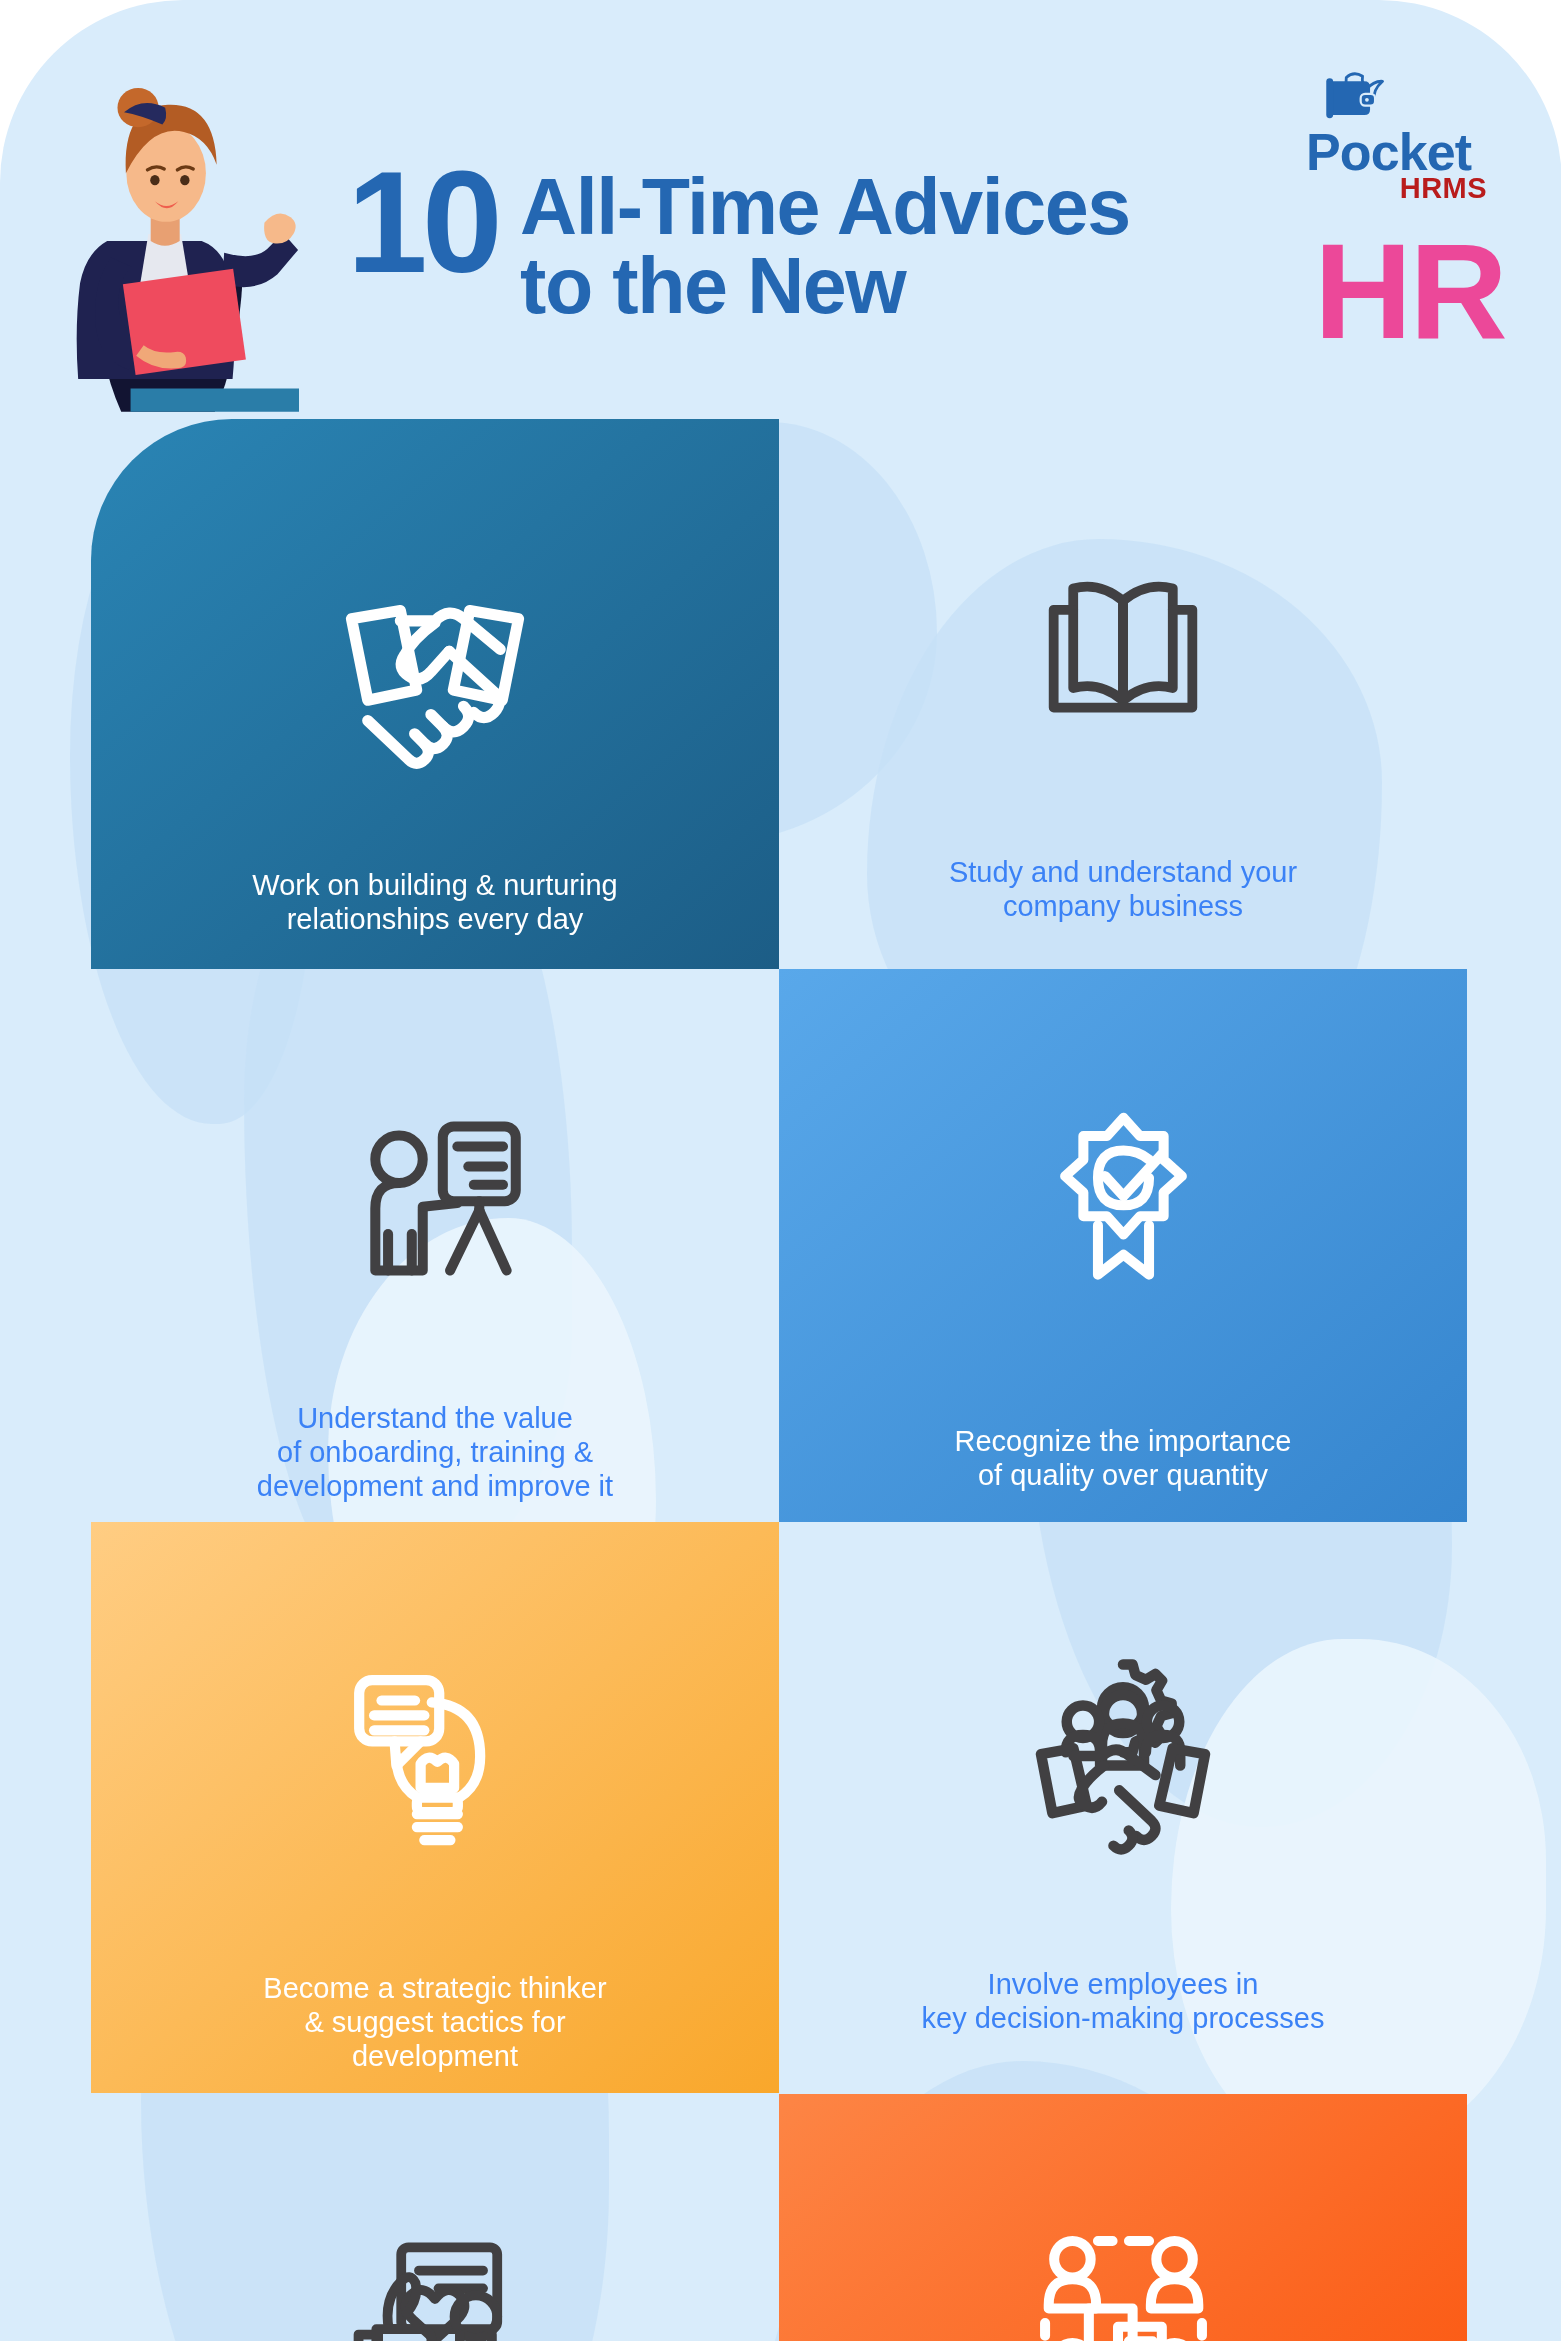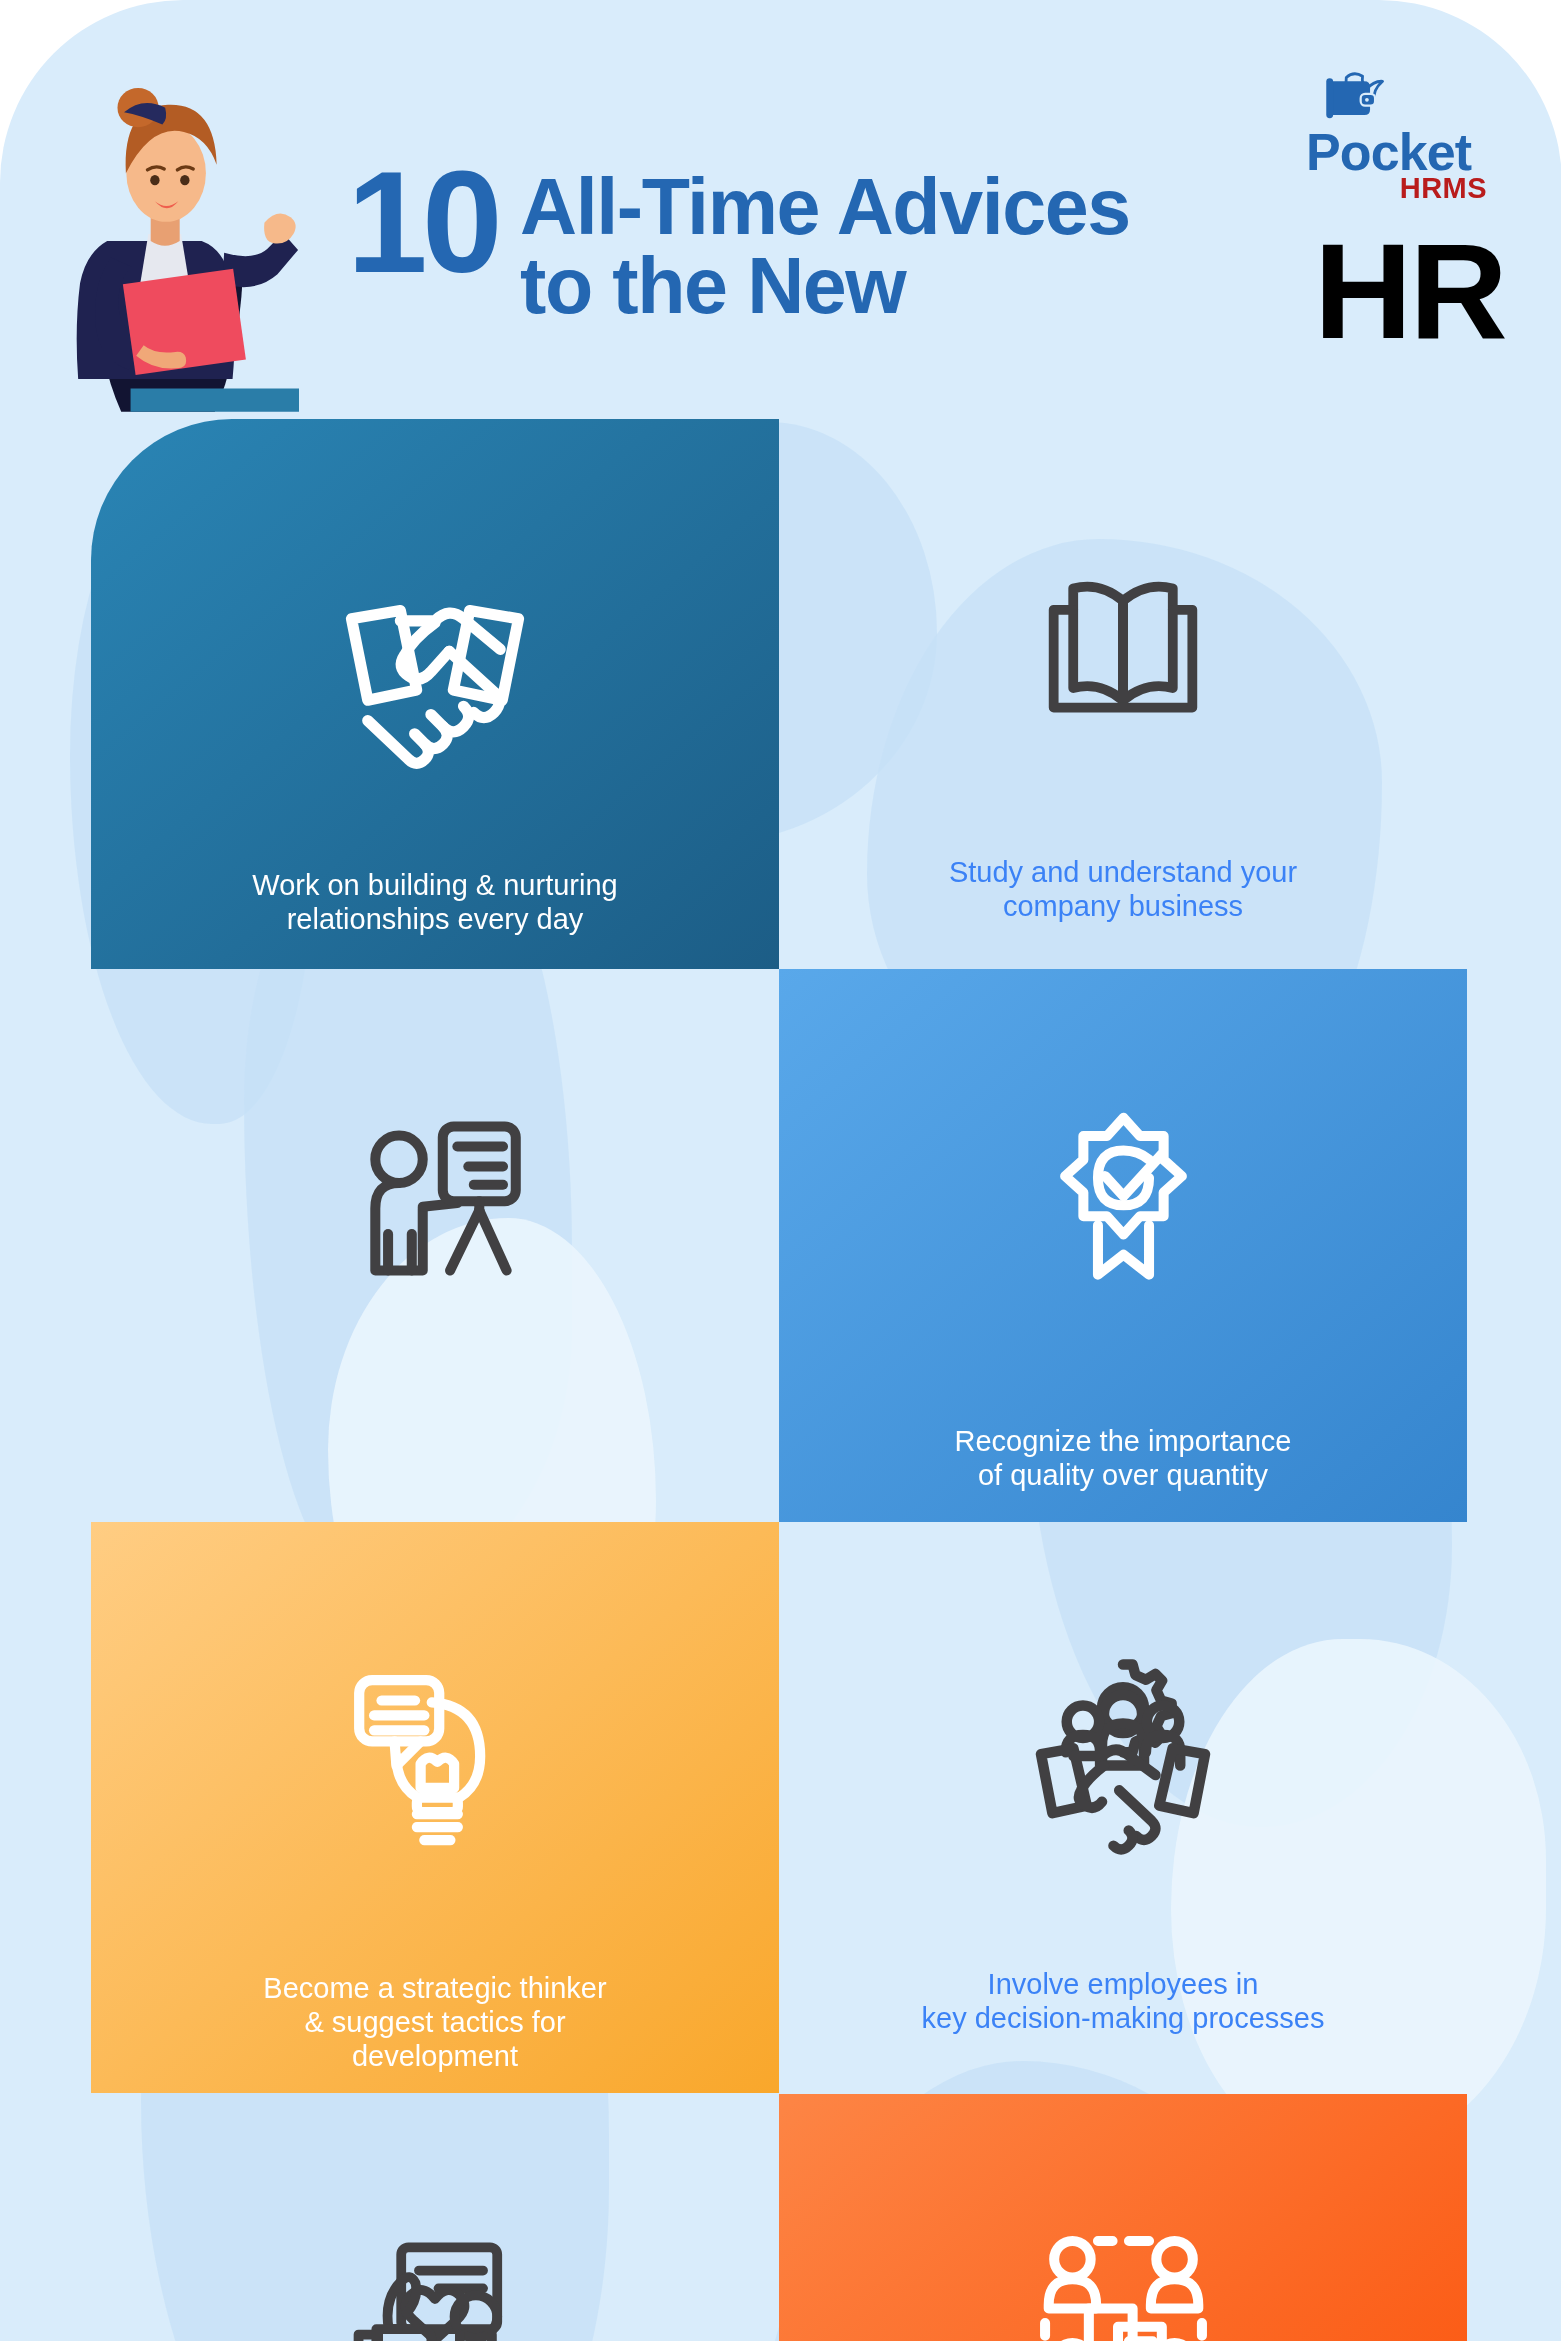--- a/index.html
+++ b/index.html
@@ -62,21 +62,21 @@
     font-size:79px; font-weight:700; color:#2467b2;
     line-height:1; letter-spacing:-1.4px;
   }
   .t-l2 {
     position:absolute; left:173px; top:91px;
     font-size:79px; font-weight:700; color:#2467b2;
     line-height:1; letter-spacing:-1.4px;
   }
   .t-hr {
     position:absolute; left:967px; top:68px;
-    font-size:136px; font-weight:700; color:#000000;
+    font-size:136px; font-weight:700; color:#ec4899;
     line-height:1; letter-spacing:-2.8px;
   }
 
   
   #grid {
     position:absolute;
     left:91px; top:419px;
     width:1375px; height:2759px;
     z-index:4;
   }
@@ -216,20 +216,23 @@
     <path d="M86 106 l38 -4" fill="none" stroke="#414042" stroke-width="11" stroke-linecap="round" stroke-linejoin="round"></path>
     <rect x="108" y="18" width="80" height="82" rx="12" fill="none" stroke="#414042" stroke-width="11" stroke-linecap="round" stroke-linejoin="round"></rect>
     <path d="M124 40 h50" fill="none" stroke="#414042" stroke-width="11" stroke-linecap="round" stroke-linejoin="round"></path>
             <path d="M136 62 h38" fill="none" stroke="#414042" stroke-width="11" stroke-linecap="round" stroke-linejoin="round"></path>
             <path d="M142 82 h32" fill="none" stroke="#414042" stroke-width="11" stroke-linecap="round" stroke-linejoin="round"></path>
     <path d="M148 100 v10" fill="none" stroke="#414042" stroke-width="11" stroke-linecap="round" stroke-linejoin="round"></path>
     <path d="M148 110 l-32 66" fill="none" stroke="#414042" stroke-width="11" stroke-linecap="round" stroke-linejoin="round"></path>
             <path d="M148 110 l30 66" fill="none" stroke="#414042" stroke-width="11" stroke-linecap="round" stroke-linejoin="round"></path>
           </svg>
         </div>
+        <div class="caption dark-text" style="margin-top: 94px;">Understand the value
+of onboarding, training &amp;
+development and improve it</div>
       </div>
       <div class="cell" style="left: 688px; top: 550px; height: 553px; background: linear-gradient(140deg, rgb(89, 168, 234), rgb(53, 133, 206));">
         <div class="icon-box" style="height: 197px; margin-top: 136px;">
           <svg viewBox="0 0 200 216" width="197" height="197">
     <path d="M100 14 l18 20 h26 v26 l20 18 l-20 18 v26 h-26 l-18 20 l-18 -20 h-26 v-26 l-20 -18 l20 -18 v-26 h26 z" fill="none" stroke="#ffffff" stroke-width="11" stroke-linecap="round" stroke-linejoin="round"></path>
     <path d="M128 60 q-12 -10 -28 -10 q-28 0 -28 30 q0 30 28 30 q28 0 28 -30" fill="none" stroke="#ffffff" stroke-width="11" stroke-linecap="round" stroke-linejoin="round"></path>
     <path d="M80 78 l20 22 l42 -46" fill="none" stroke="#ffffff" stroke-width="11" stroke-linecap="round" stroke-linejoin="round"></path>
     <path d="M72 132 v54 l28 -22 l28 22 v-54" fill="none" stroke="#ffffff" stroke-width="11" stroke-linecap="round" stroke-linejoin="round"></path>
           </svg>
         </div>

